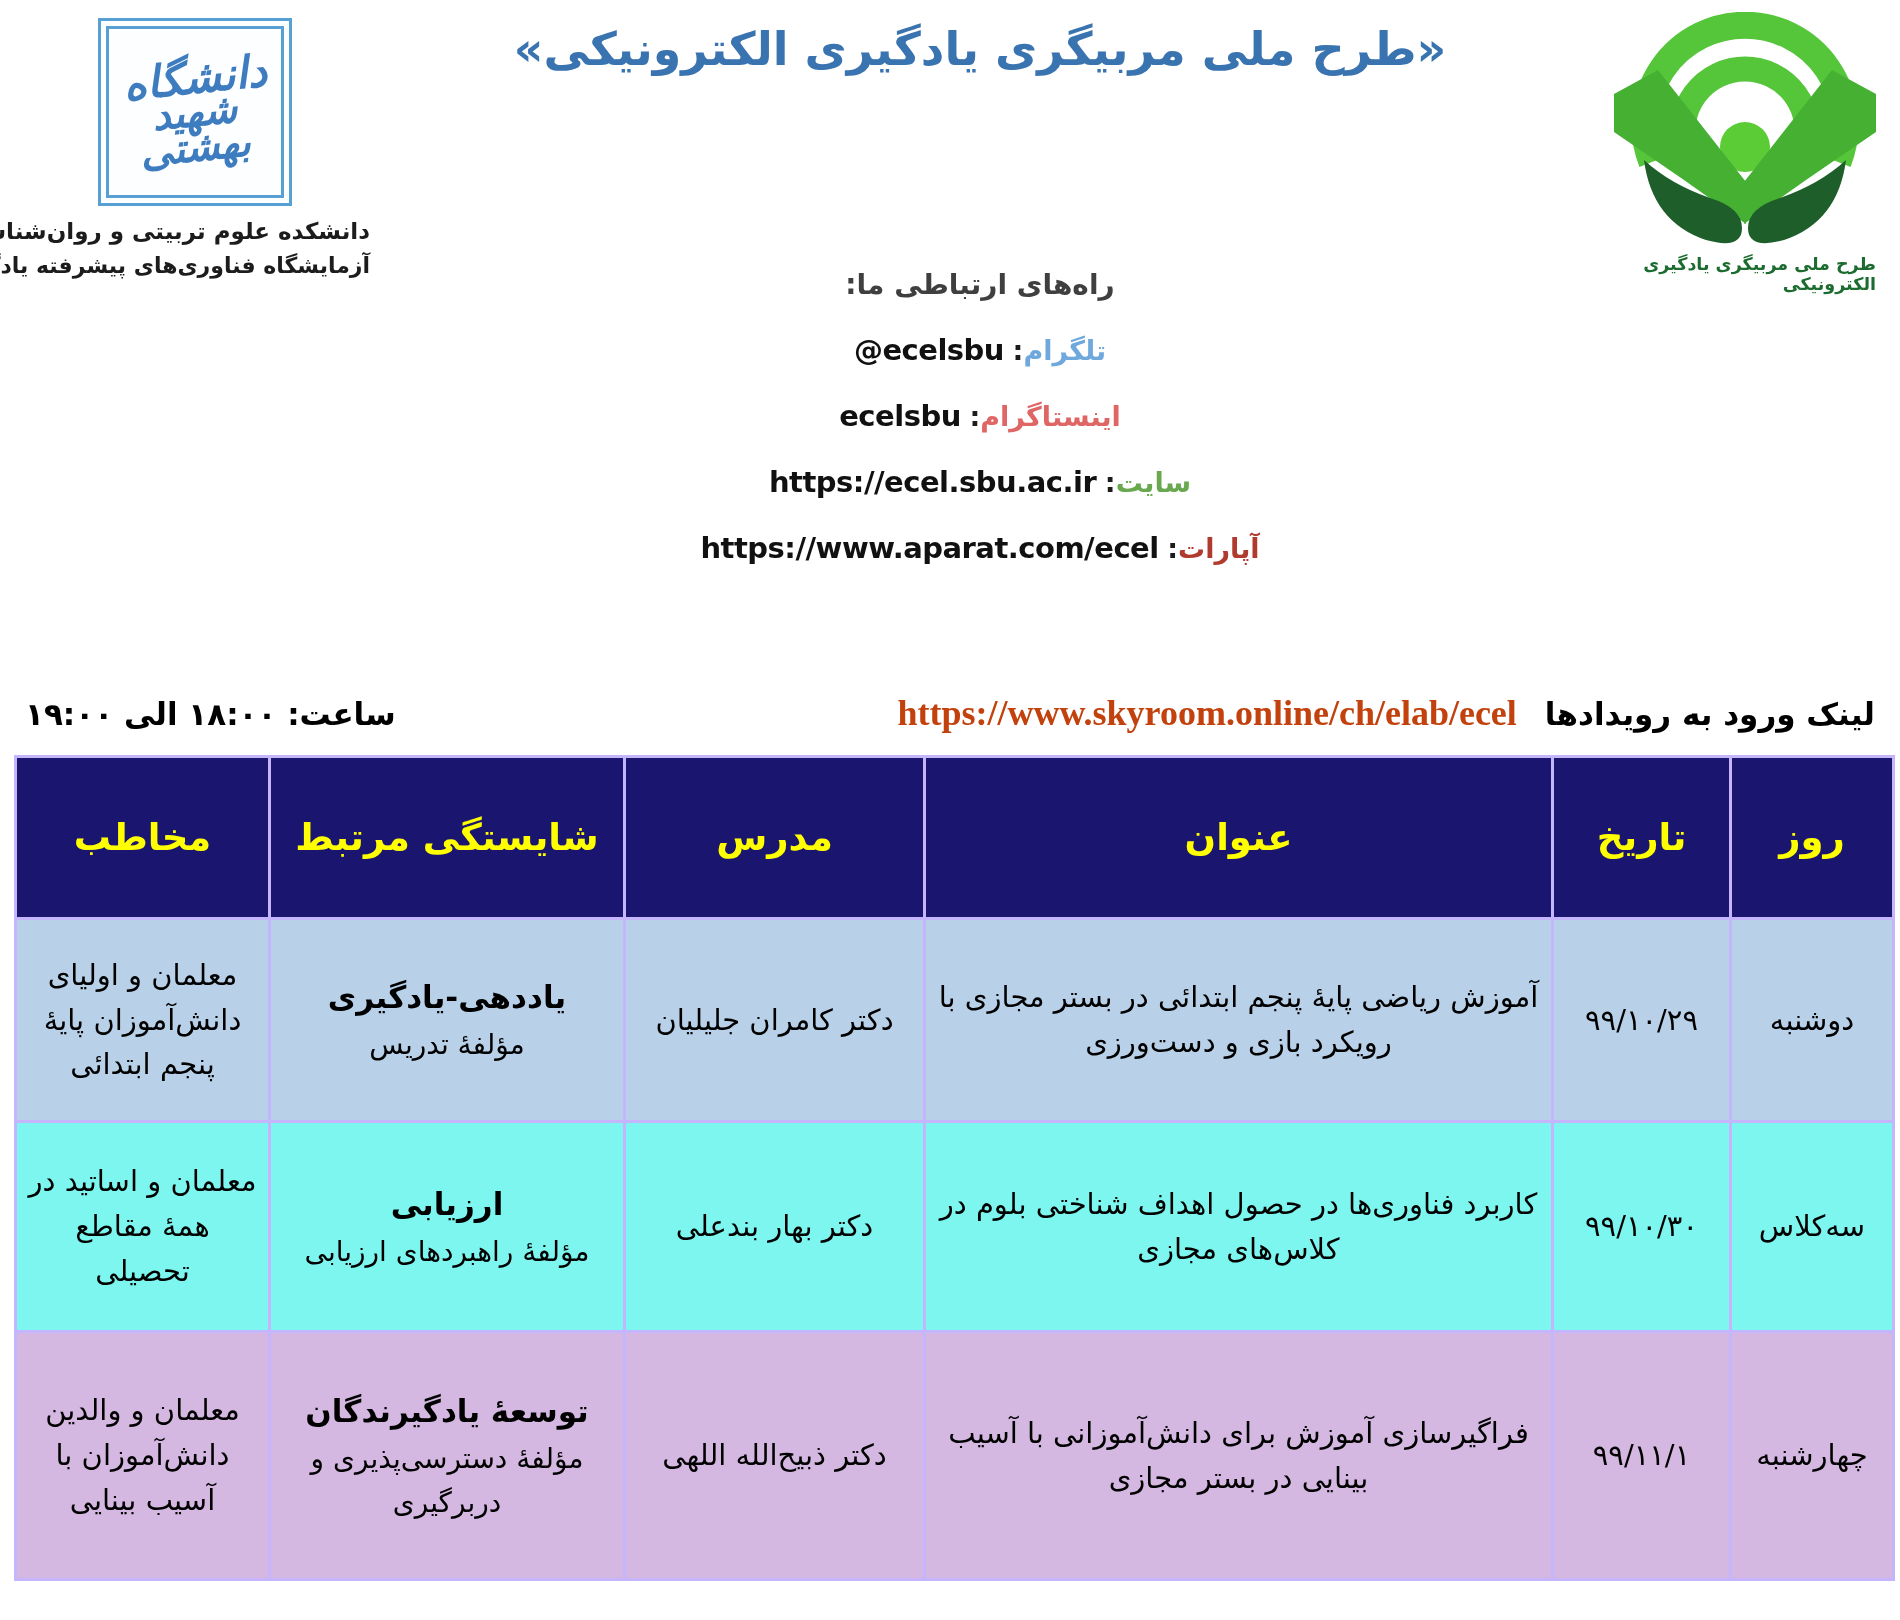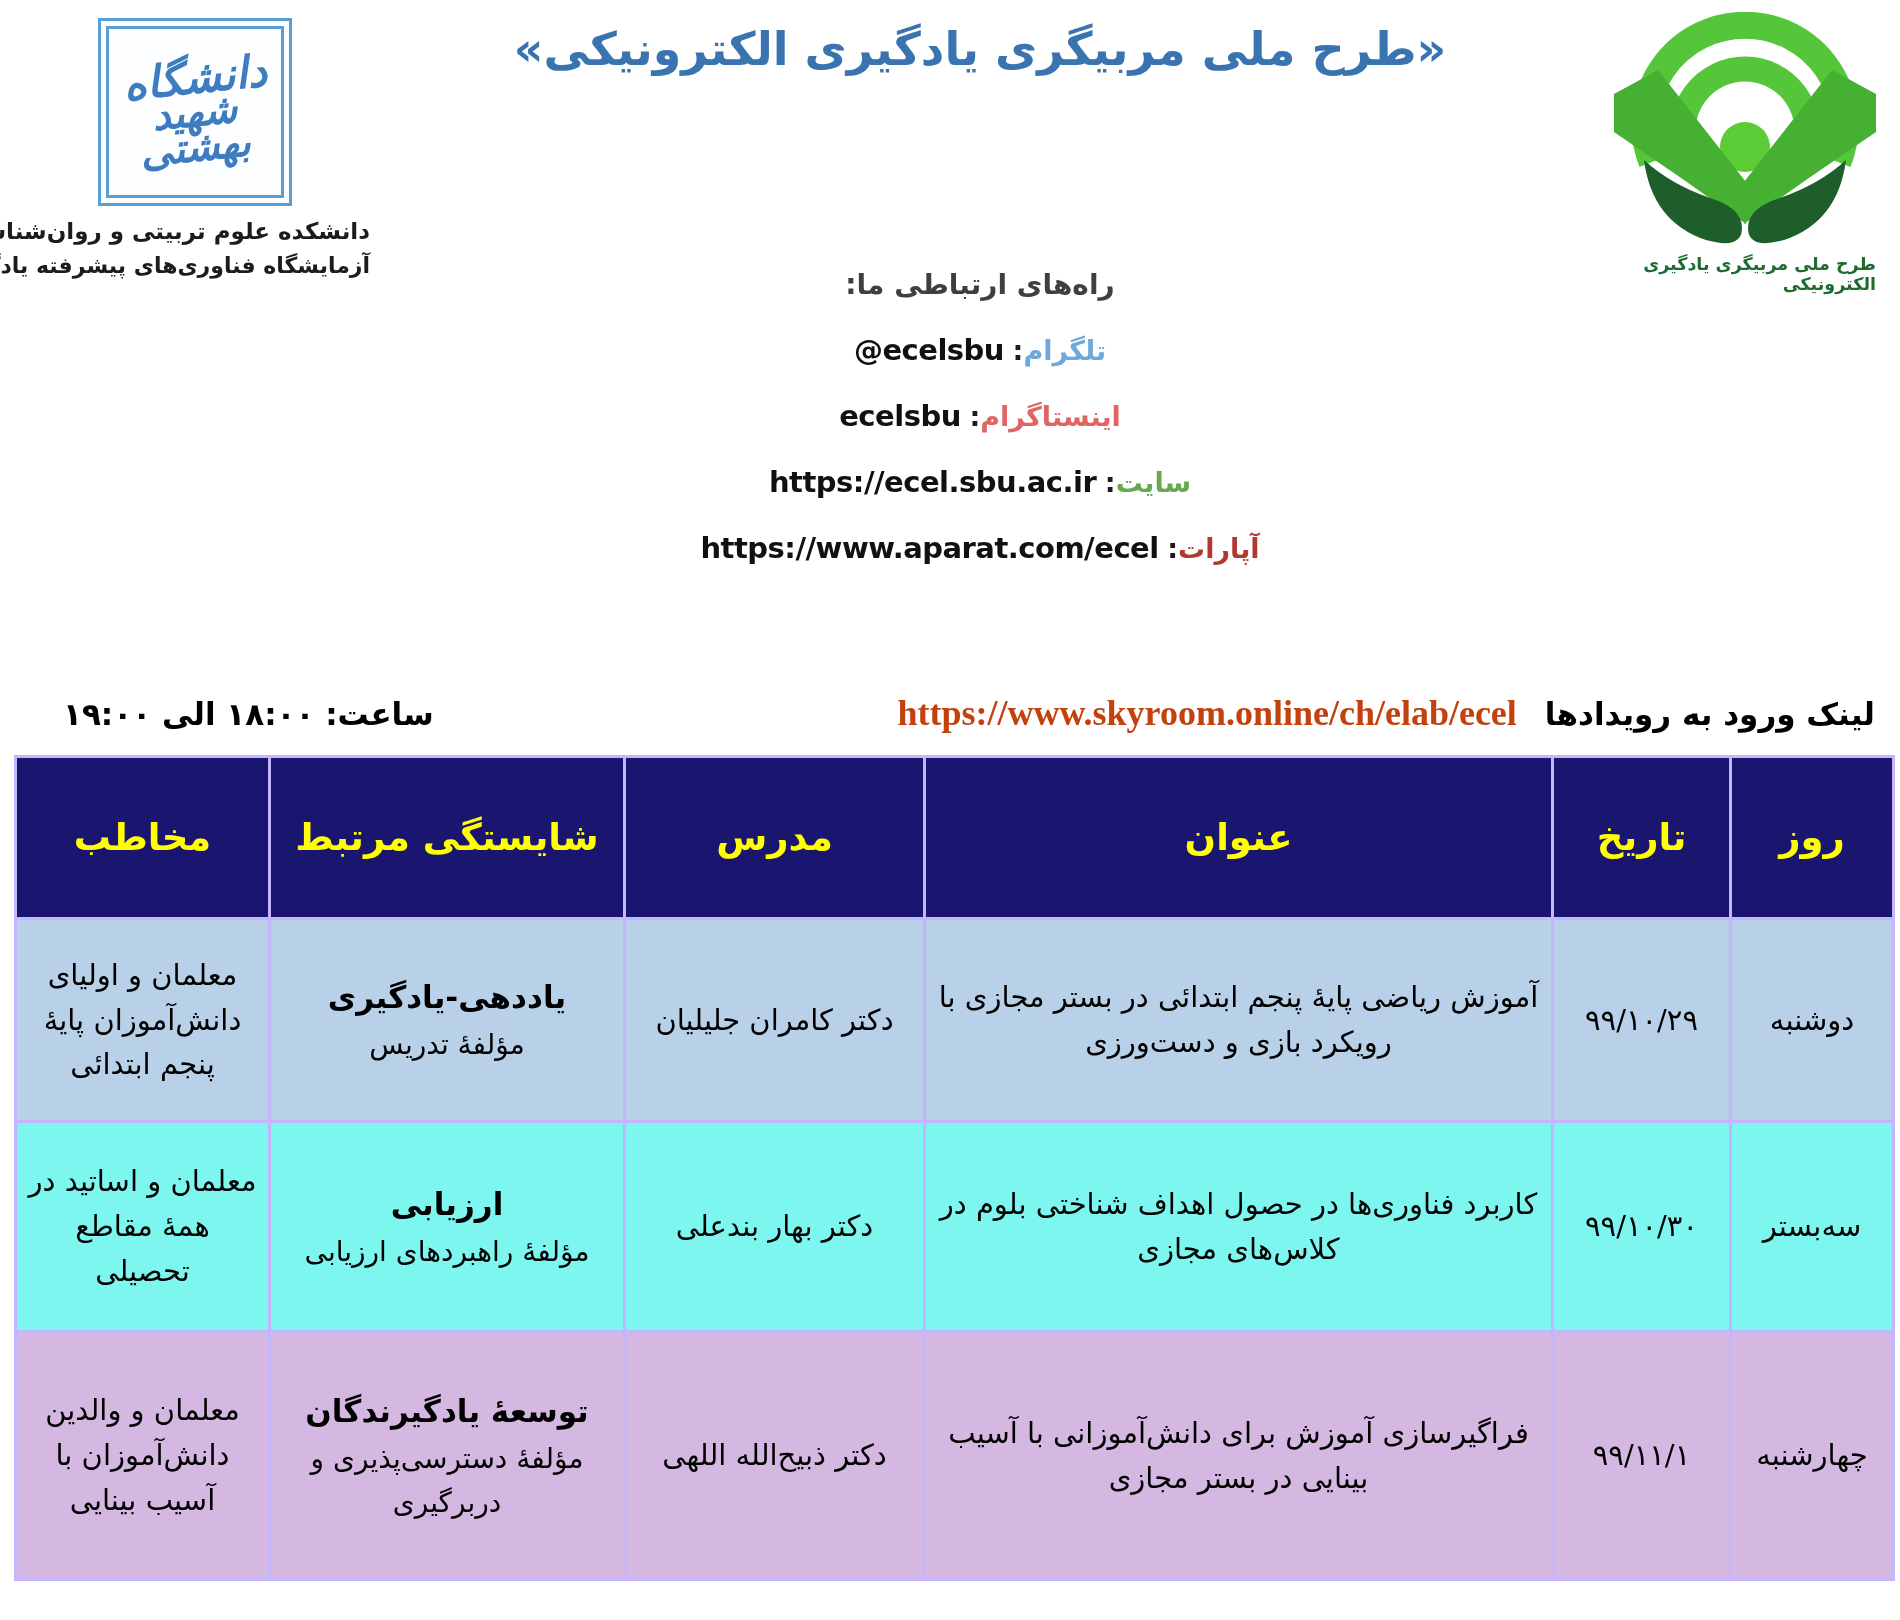--- a/index.html
+++ b/index.html
@@ -32,21 +32,21 @@
   
   .program-logo-block{position:absolute;right:24px;top:12px;width:300px;text-align:right;}
   .program-logo-caption{color:#1c6b2f;font-weight:bold;font-size:17.5px;margin-top:0px;letter-spacing:-0.5px;}
 
   
   .link-row{position:absolute;top:692px;left:25px;right:25px;display:flex;
             justify-content:space-between;align-items:baseline;direction:rtl;}
   .link-group{display:flex;align-items:baseline;gap:28px;direction:rtl;}
   .events-label{font-weight:bold;color:#000;font-size:31px;white-space:nowrap;}
   .events-url{font-family:"Liberation Serif",serif;font-weight:bold;color:#c2410c;font-size:36px;white-space:nowrap;}
-  .session-time{font-weight:bold;color:#000;font-size:31px;white-space:nowrap;margin-left:38px;}
+  .session-time{font-weight:bold;color:#000;font-size:31px;white-space:nowrap;}
 
   
   table.schedule{position:absolute;top:755px;left:14px;width:1878px;border-collapse:collapse;
                  table-layout:fixed;direction:rtl;text-align:center;}
   table.schedule th,table.schedule td{border:3px solid #c4b5fd;vertical-align:middle;
                  padding:4px 10px;box-sizing:border-box;}
   table.schedule th{font-size:37px;font-weight:bold;height:162px;}
   table.schedule td{font-size:29px;color:#000;line-height:1.55;}
   tr.r1{height:203px;} tr.r2{height:210px;} tr.r3{height:248px;}
   .comp-main{display:block;font-weight:bold;font-size:31px;}
@@ -146,21 +146,21 @@
         <td>۹۹/۱۰/۲۹</td>
         <td class="cell-title">آموزش ریاضی پایهٔ پنجم ابتدائی در بستر مجازی با رویکرد بازی و دست‌ورزی</td>
         <td>دکتر کامران جلیلیان</td>
         <td>
           <span class="comp-main">یاددهی-یادگیری</span>
           <span class="comp-sub">مؤلفهٔ تدریس</span>
         </td>
         <td class="cell-audience">معلمان و اولیای دانش‌آموزان پایهٔ پنجم ابتدائی</td>
       </tr>
       <tr class="r2" style="background-color: rgb(125, 246, 240);">
-        <td>سه‌بستر</td>
+        <td>سه‌کلاس</td>
         <td>۹۹/۱۰/۳۰</td>
         <td class="cell-title">کاربرد فناوری‌ها در حصول اهداف شناختی بلوم در کلاس‌های مجازی</td>
         <td>دکتر بهار بندعلی</td>
         <td>
           <span class="comp-main">ارزیابی</span>
           <span class="comp-sub">مؤلفهٔ راهبردهای ارزیابی</span>
         </td>
         <td class="cell-audience">معلمان و اساتید در همهٔ مقاطع تحصیلی</td>
       </tr>
       <tr class="r3" style="background-color: rgb(213, 184, 225);">

